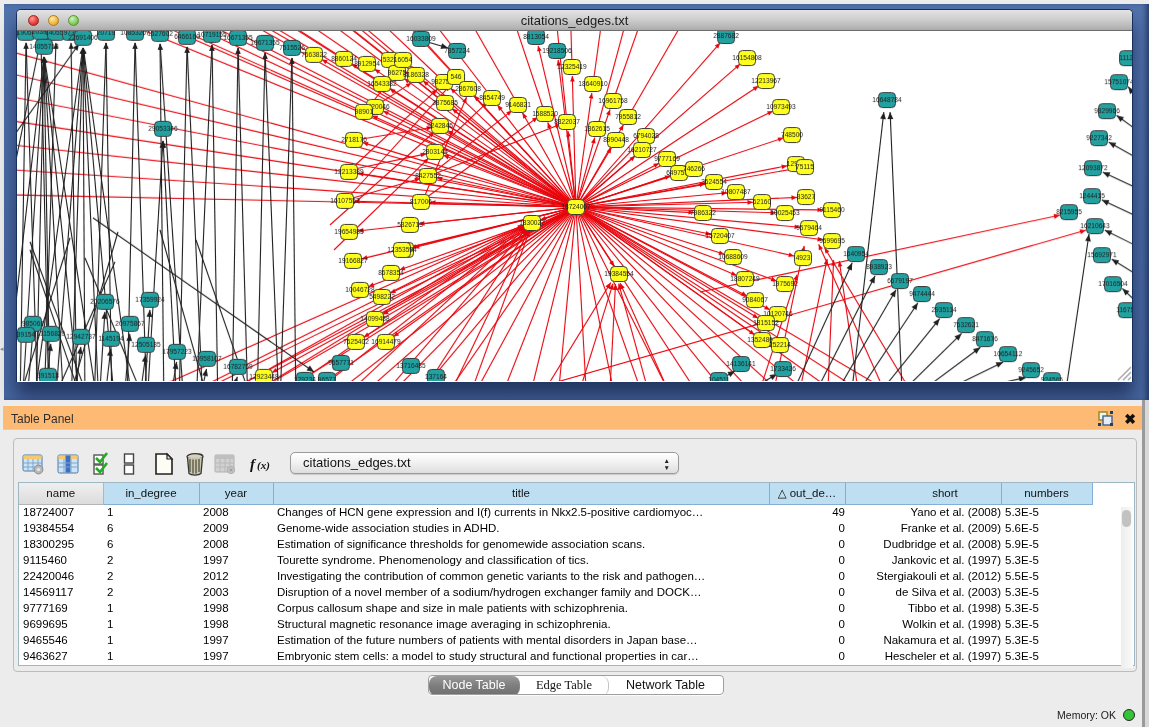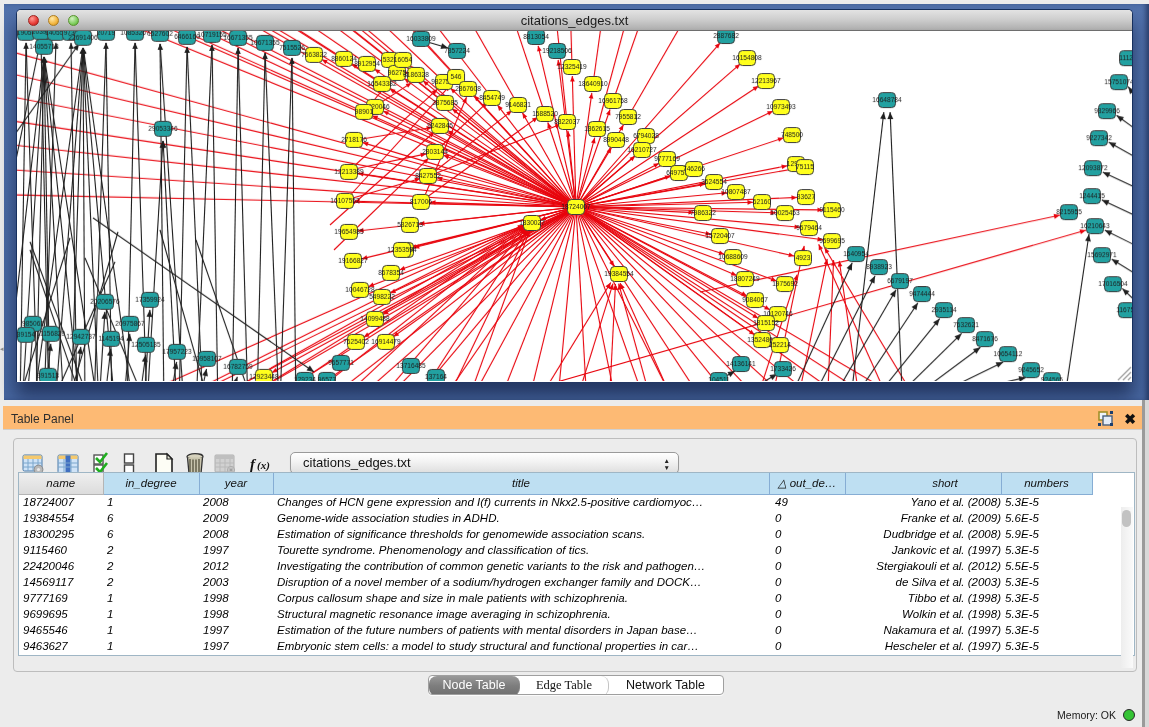--- a/index.html
+++ b/index.html
@@ -32,30 +32,30 @@
 #tbwrap { position:absolute; left:13px; top:38px; width:1124px; height:234px;
   border:1px solid #bdbdbd; border-radius:4px; background:#ececec; }
 .ti { position:absolute; top:13px; }
 #combo { position:absolute; left:276px; top:13px; width:389px; height:22px;
   border:1px solid #9a9a9a; border-radius:5px;
   background:linear-gradient(180deg,#ffffff 0%,#f2f2f2 45%,#dedede 100%);
   font-size:13px; color:#111; line-height:20px; padding-left:12px;
   box-shadow:0 1px 1px rgba(0,0,0,0.15); }
 #combo .arr { position:absolute; right:8px; top:3.5px; font-size:6.5px; color:#222;
   line-height:7px; text-align:center; }
-#tablebox { position:absolute; left:4px; top:33px; width:1117px; height:184px; background:#fff;
-  border:1px solid #9fb6c5; overflow:hidden;font-style:italic; }
+#tablebox { position:absolute; left:4px; top:43px; width:1117px; height:184px; background:#fff;
+  border:1px solid #9fb6c5; overflow:hidden; }
 table { border-collapse:collapse; table-layout:fixed; width:1100px; font-size:11.5px; }
 th { background:#bedff2; border:1px solid #86add4; border-top:none; font-weight:normal;
   height:21px; font-size:11.5px; color:#111; text-align:center; padding:0; }
 th.c0 { background:linear-gradient(180deg,#efefef,#dcdcdc); border:1px solid #b5b5b5;
   border-top:none; border-left:none; }
 th.c7 { background:#fff; border:none; }
 td { height:16px; padding:0 0 0 4px; color:#000; white-space:nowrap; overflow:hidden; }
-td.c4 { padding-left:6px; }
+td.c4 { padding-left:6px;text-align:right; }
 td.c5 { text-align:right; padding:0; }
 .c0 { width:84px; } .c1 { width:96px; } .c2 { width:74px; } .c3 { width:496px; }
 .c4 { width:76px; } .c5 { width:156px;padding-left:44px; } .c6 { width:91px; } .c7 { width:27px; }
 #vscroll { position:absolute; right:3px; top:68px; width:12px; height:161px;
   background:linear-gradient(90deg,#ededed,#fafafa); }
 #vthumb { position:absolute; left:1px; top:3px; width:9px; height:17px; border-radius:5px;
   background:#c2c2c2; }
 
 #tabs { position:absolute; left:428px; top:275px; width:296px; height:20px;
   border:1px solid #9f9f9f; border-radius:4px; background:#fff; overflow:hidden;

